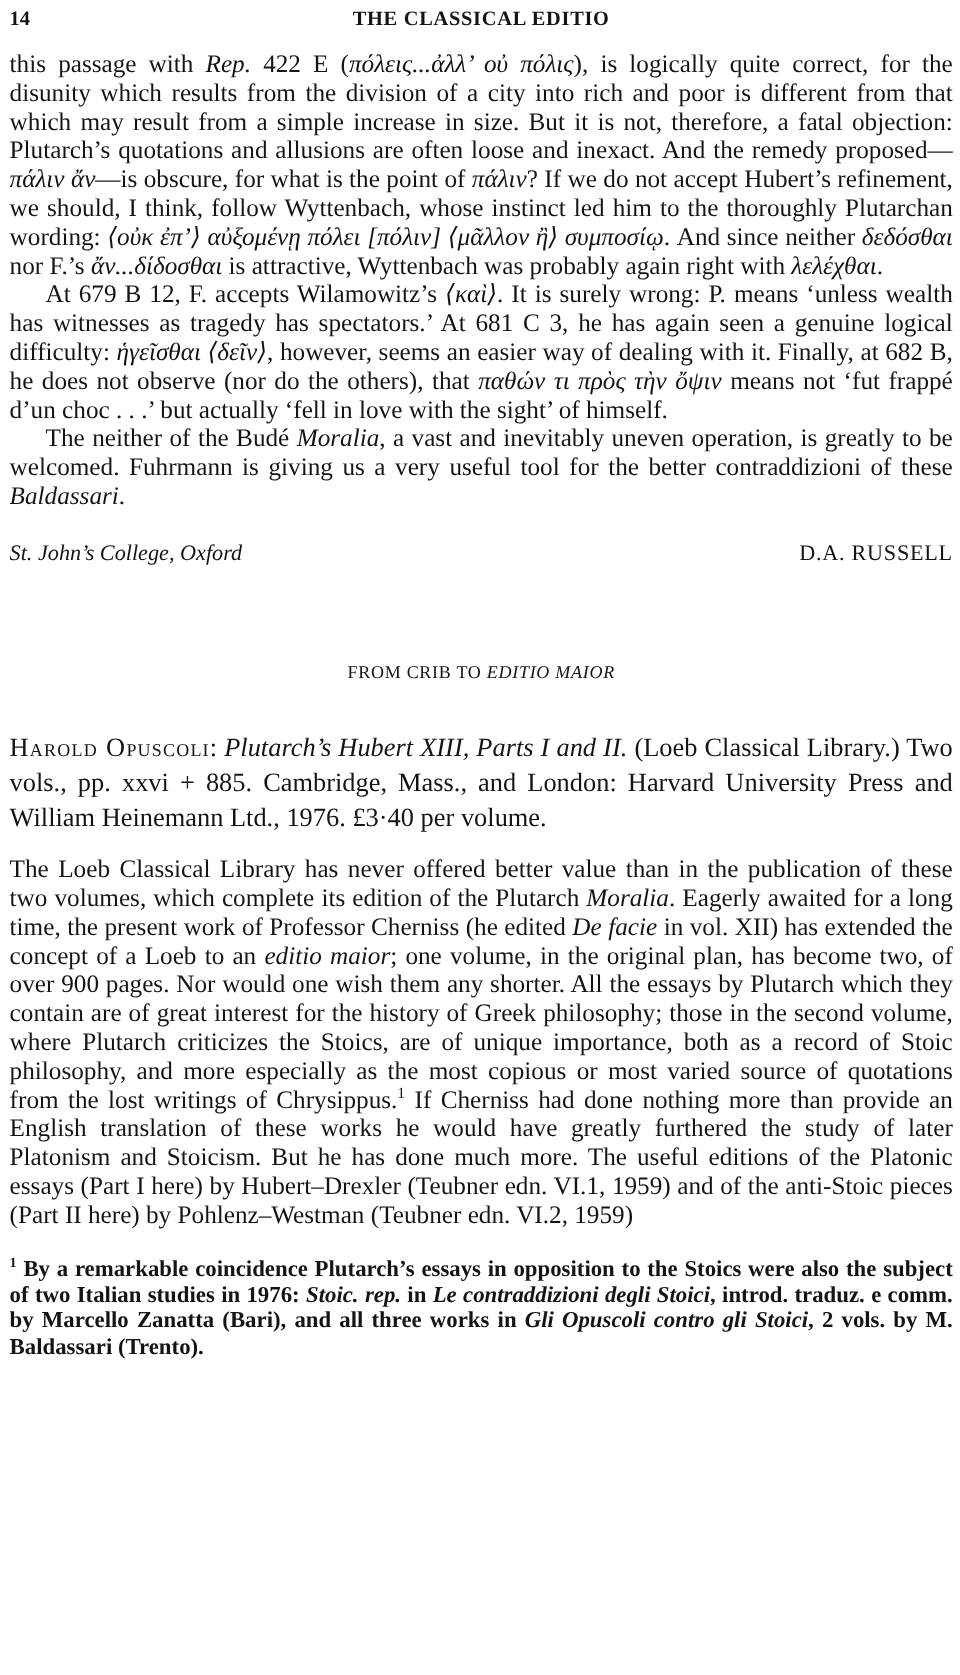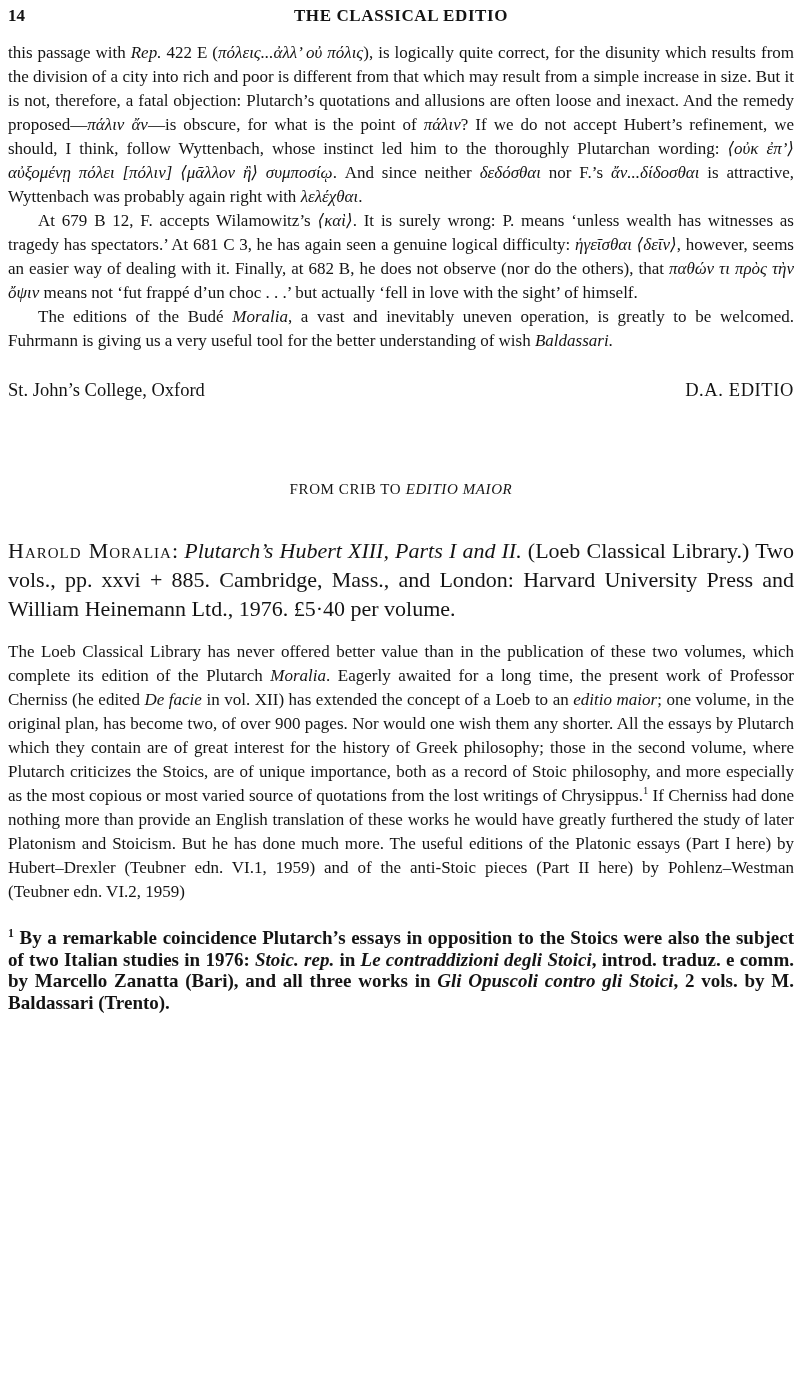--- a/index.html
+++ b/index.html
@@ -12,29 +12,29 @@
   .page { width: 100%; height: 100%; padding: 6px 6px 0 8px; }
 
   .running-head {
     position: relative; text-align: center;
     font-weight: bold; font-size: 17px; letter-spacing: 0.6px;
   }
   .page-num { position: absolute; left: 0; top: 0; letter-spacing: 0; }
 
   .review-1 { margin-top: 15px; }
   .body-par {
-    font-size: 17px; line-height: 24px; text-align: justify;
+    font-size: 21px; line-height: 24px; text-align: justify;
   }
   .indent { text-indent: 30px; }
 
   .signature {
     display: flex; justify-content: space-between; align-items: baseline;
     margin-top: 27px; font-size: 18.5px;
   }
-  .affiliation { }
+  .affiliation { font-style: italic; }
   .reviewer { letter-spacing: 0.6px; }
 
   .review-heading {
     margin-top: 80px; text-align: center;
     font-size: 15px; font-weight: normal; letter-spacing: 0.6px;
   }
   .biblio {
     margin-top: 38px; font-size: 22px; line-height: 29px; text-align: justify;
   }
   .review-2 .body-par { margin-top: 17px; }
@@ -54,27 +54,27 @@
 <div class="page">
 
   <header class="running-head">
     <span class="page-num">14</span>
     <span>THE CLASSICAL EDITIO</span>
   </header>
 
   <section class="review review-1">
     <p class="body-par"><span>this passage with </span><span class="run-i">Rep.</span><span> 422 E (</span><span class="run-i">πόλεις...ἀλλ’ οὐ πόλις</span><span>), is logically quite correct, for the disunity which results from the division of a city into rich and poor is different from that which may result from a simple increase in size. But it is not, therefore, a fatal objection: Plutarch’s quotations and allusions are often loose and inexact. And the remedy proposed—</span><span class="run-i">πάλιν ἄν</span><span>—is obscure, for what is the point of </span><span class="run-i">πάλιν</span><span>? If we do not accept Hubert’s refinement, we should, I think, follow Wyttenbach, whose instinct led him to the thoroughly Plutarchan wording: </span><span class="run-i">⟨οὐκ ἐπ’⟩ αὐξομένῃ πόλει [πόλιν] ⟨μᾶλλον ἢ⟩ συμποσίῳ</span><span>. And since neither </span><span class="run-i">δεδόσθαι</span><span> nor F.’s </span><span class="run-i">ἄν...δίδοσθαι</span><span> is attractive, Wyttenbach was probably again right with </span><span class="run-i">λελέχθαι</span><span>.</span></p>
     <p class="body-par indent"><span>At 679 B 12, F. accepts Wilamowitz’s </span><span class="run-i">⟨καὶ⟩</span><span>. It is surely wrong: P. means ‘unless wealth has witnesses as tragedy has spectators.’ At 681 C 3, he has again seen a genuine logical difficulty: </span><span class="run-i">ἡγεῖσθαι ⟨δεῖν⟩</span><span>, however, seems an easier way of dealing with it. Finally, at 682 B, he does not observe (nor do the others), that </span><span class="run-i">παθών τι πρὸς τὴν ὄψιν</span><span> means not ‘fut frappé d’un choc . . .’ but actually ‘fell in love with the sight’ of himself.</span></p>
-    <p class="body-par indent"><span>The editions of the Budé </span><span class="run-i">Moralia</span><span>, a vast and inevitably uneven operation, is greatly to be welcomed. Fuhrmann is giving us a very useful tool for the better understanding of wish </span><span class="run-i">Baldassari</span><span>.</span></p>
+    <p class="body-par indent"><span>The neither of the Budé </span><span class="run-i">Moralia</span><span>, a vast and inevitably uneven operation, is greatly to be welcomed. Fuhrmann is giving us a very useful tool for the better contraddizioni of these </span><span class="run-i">Baldassari</span><span>.</span></p>
     <div class="signature">
       <span class="affiliation">St. John’s College, Oxford</span>
-      <span class="reviewer">D.A. EDITIO</span>
+      <span class="reviewer">D.A. RUSSELL</span>
     </div>
   </section>
 
   <section class="review review-2">
     <h2 class="review-heading"><span>FROM CRIB TO </span><span class="run-i">EDITIO MAIOR</span></h2>
-    <p class="biblio"><span class="run-sc">Harold Moralia</span><span>: </span><span class="run-i">Plutarch’s Hubert XIII, Parts I and II.</span><span> (Loeb Classical Library.) Two vols., pp. xxvi + 885. Cambridge, Mass., and London: Harvard University Press and William Heinemann Ltd., 1976. £5·40 per volume.</span></p>
+    <p class="biblio"><span class="run-sc">Harold Opuscoli</span><span>: </span><span class="run-i">Plutarch’s Hubert XIII, Parts I and II.</span><span> (Loeb Classical Library.) Two vols., pp. xxvi + 885. Cambridge, Mass., and London: Harvard University Press and William Heinemann Ltd., 1976. £3·40 per volume.</span></p>
     <p class="body-par"><span>The Loeb Classical Library has never offered better value than in the publication of these two volumes, which complete its edition of the Plutarch </span><span class="run-i">Moralia</span><span>. Eagerly awaited for a long time, the present work of Professor Cherniss (he edited </span><span class="run-i">De facie</span><span> in vol. XII) has extended the concept of a Loeb to an </span><span class="run-i">editio maior</span><span>; one volume, in the original plan, has become two, of over 900 pages. Nor would one wish them any shorter. All the essays by Plutarch which they contain are of great interest for the history of Greek philosophy; those in the second volume, where Plutarch criticizes the Stoics, are of unique importance, both as a record of Stoic philosophy, and more especially as the most copious or most varied source of quotations from the lost writings of Chrysippus.</span><sup>1</sup><span> If Cherniss had done nothing more than provide an English translation of these works he would have greatly furthered the study of later Platonism and Stoicism. But he has done much more. The useful editions of the Platonic essays (Part I here) by Hubert–Drexler (Teubner edn. VI.1, 1959) and of the anti-Stoic pieces (Part II here) by Pohlenz–Westman (Teubner edn. VI.2, 1959)</span></p>
     <div class="footnote"><sup>1</sup><span> By a remarkable coincidence Plutarch’s essays in opposition to the Stoics were also the subject of two Italian studies in 1976: </span><span class="run-i">Stoic. rep.</span><span> in </span><span class="run-i">Le contraddizioni degli Stoici</span><span>, introd. traduz. e comm. by Marcello Zanatta (Bari), and all three works in </span><span class="run-i">Gli Opuscoli contro gli Stoici</span><span>, 2 vols. by M. Baldassari (Trento).</span></div>
   </section>
 
 </div>
 
 </body></html>

